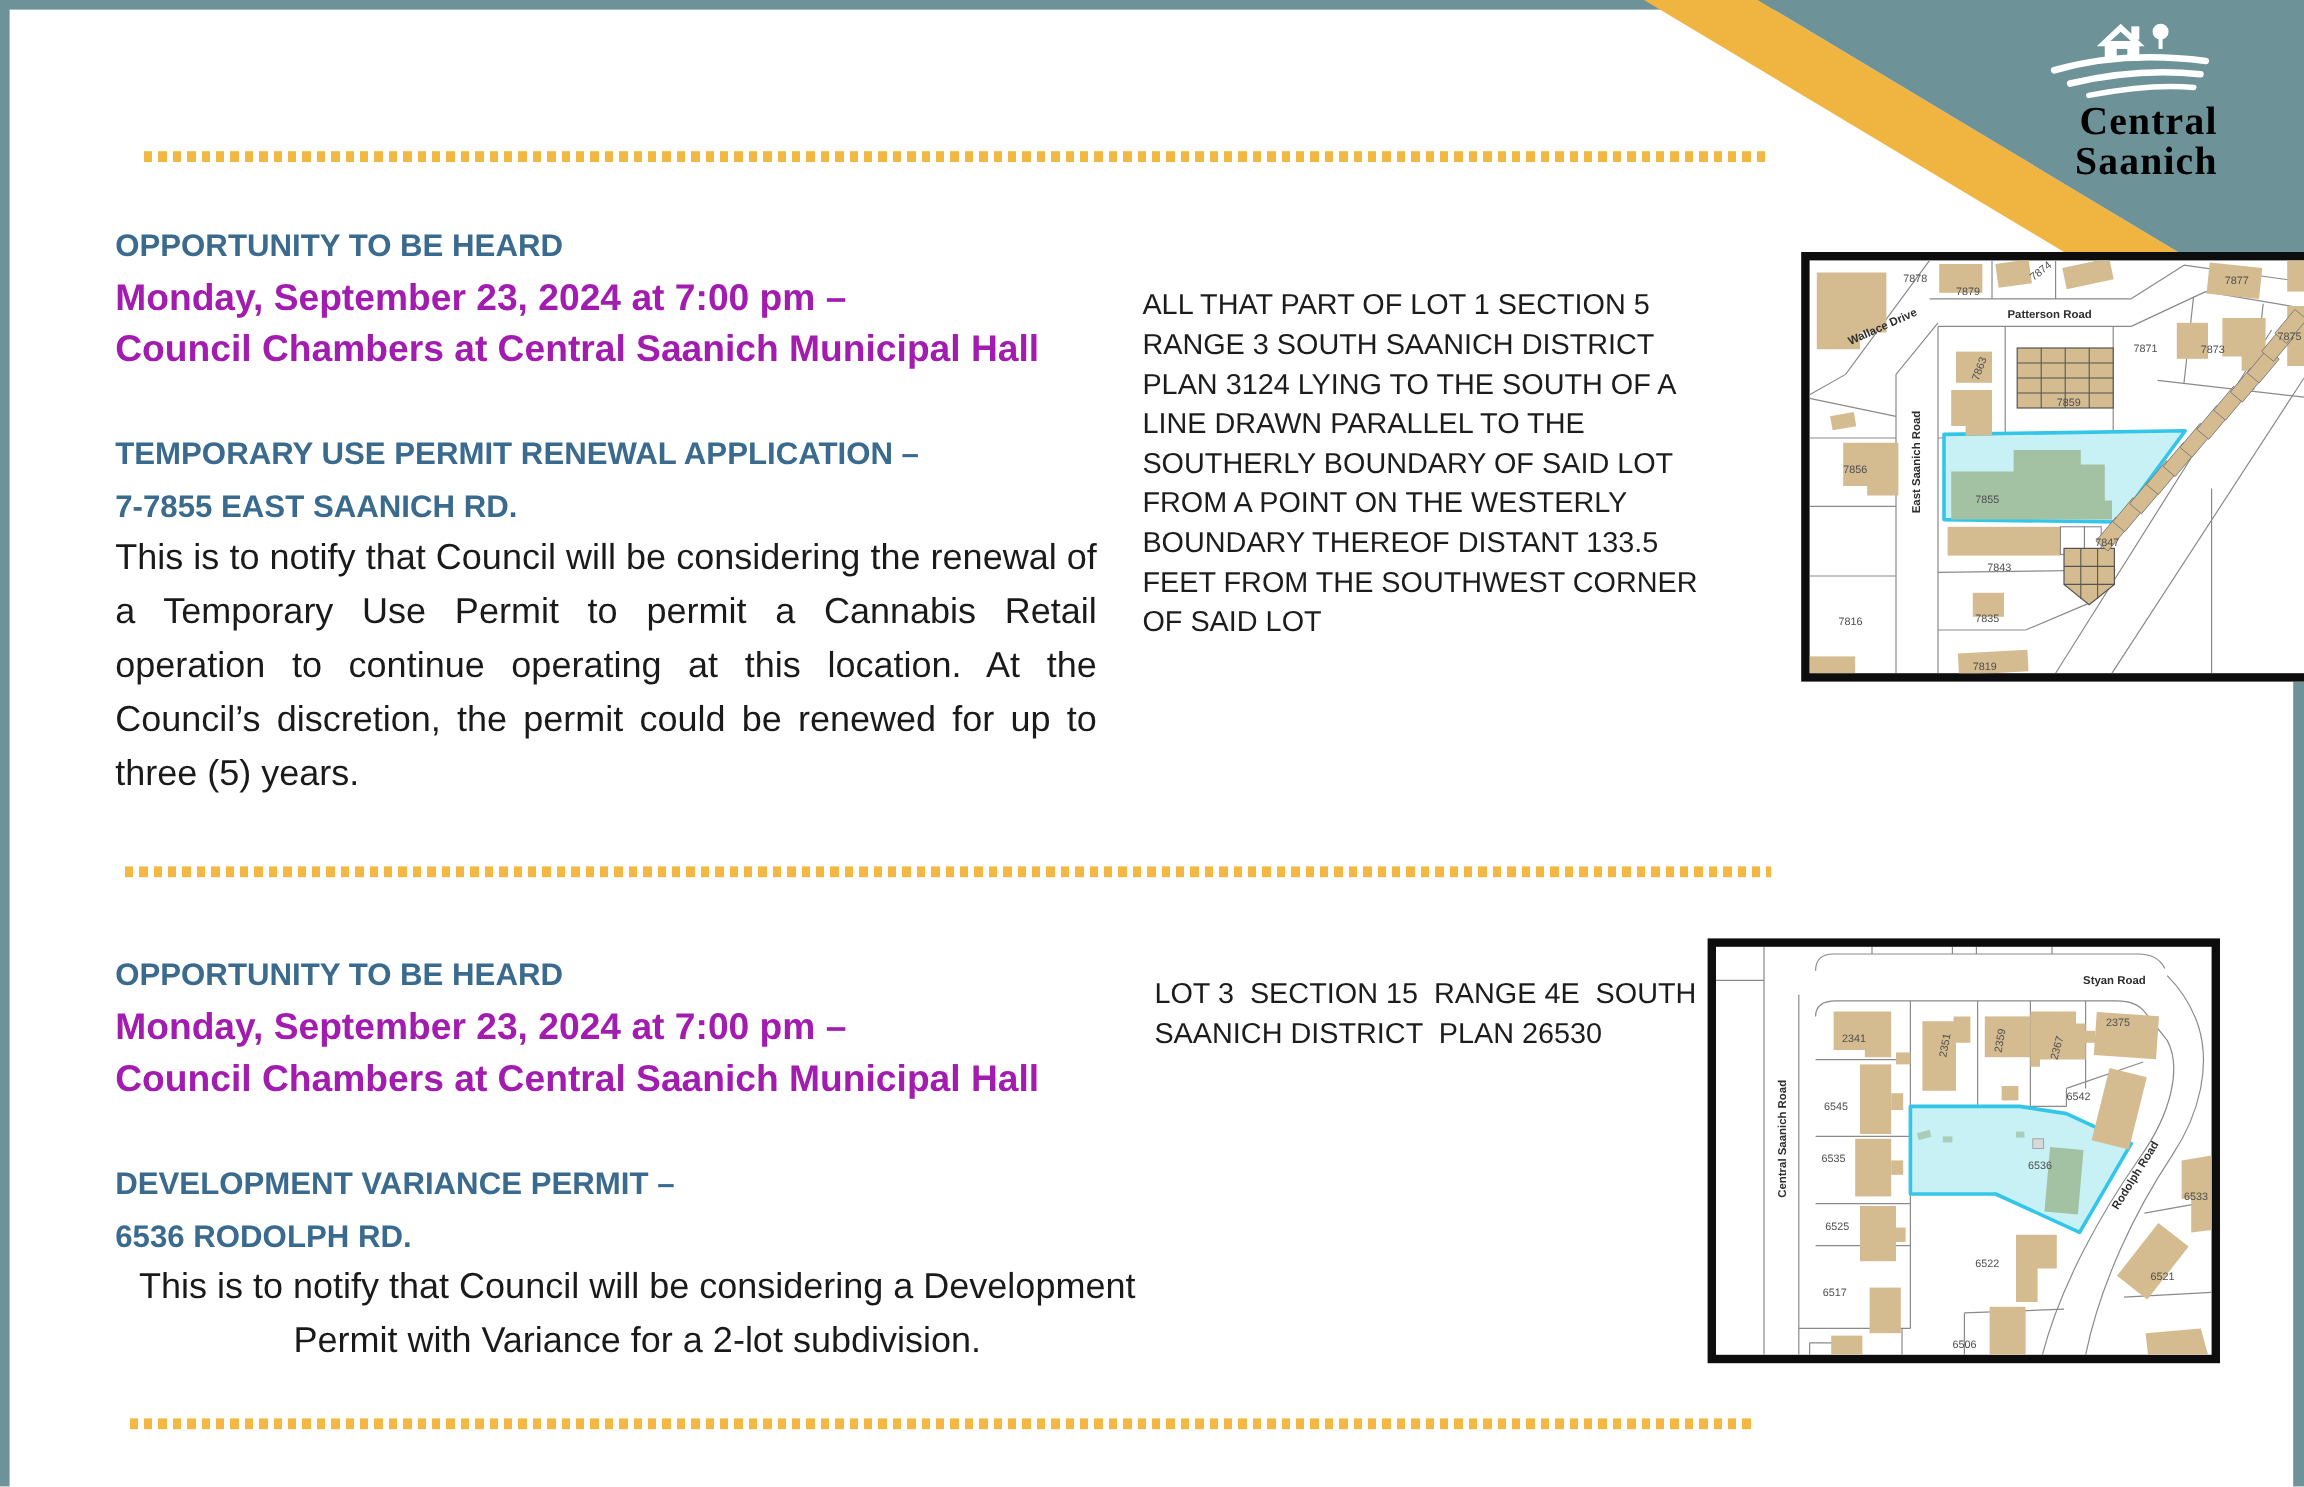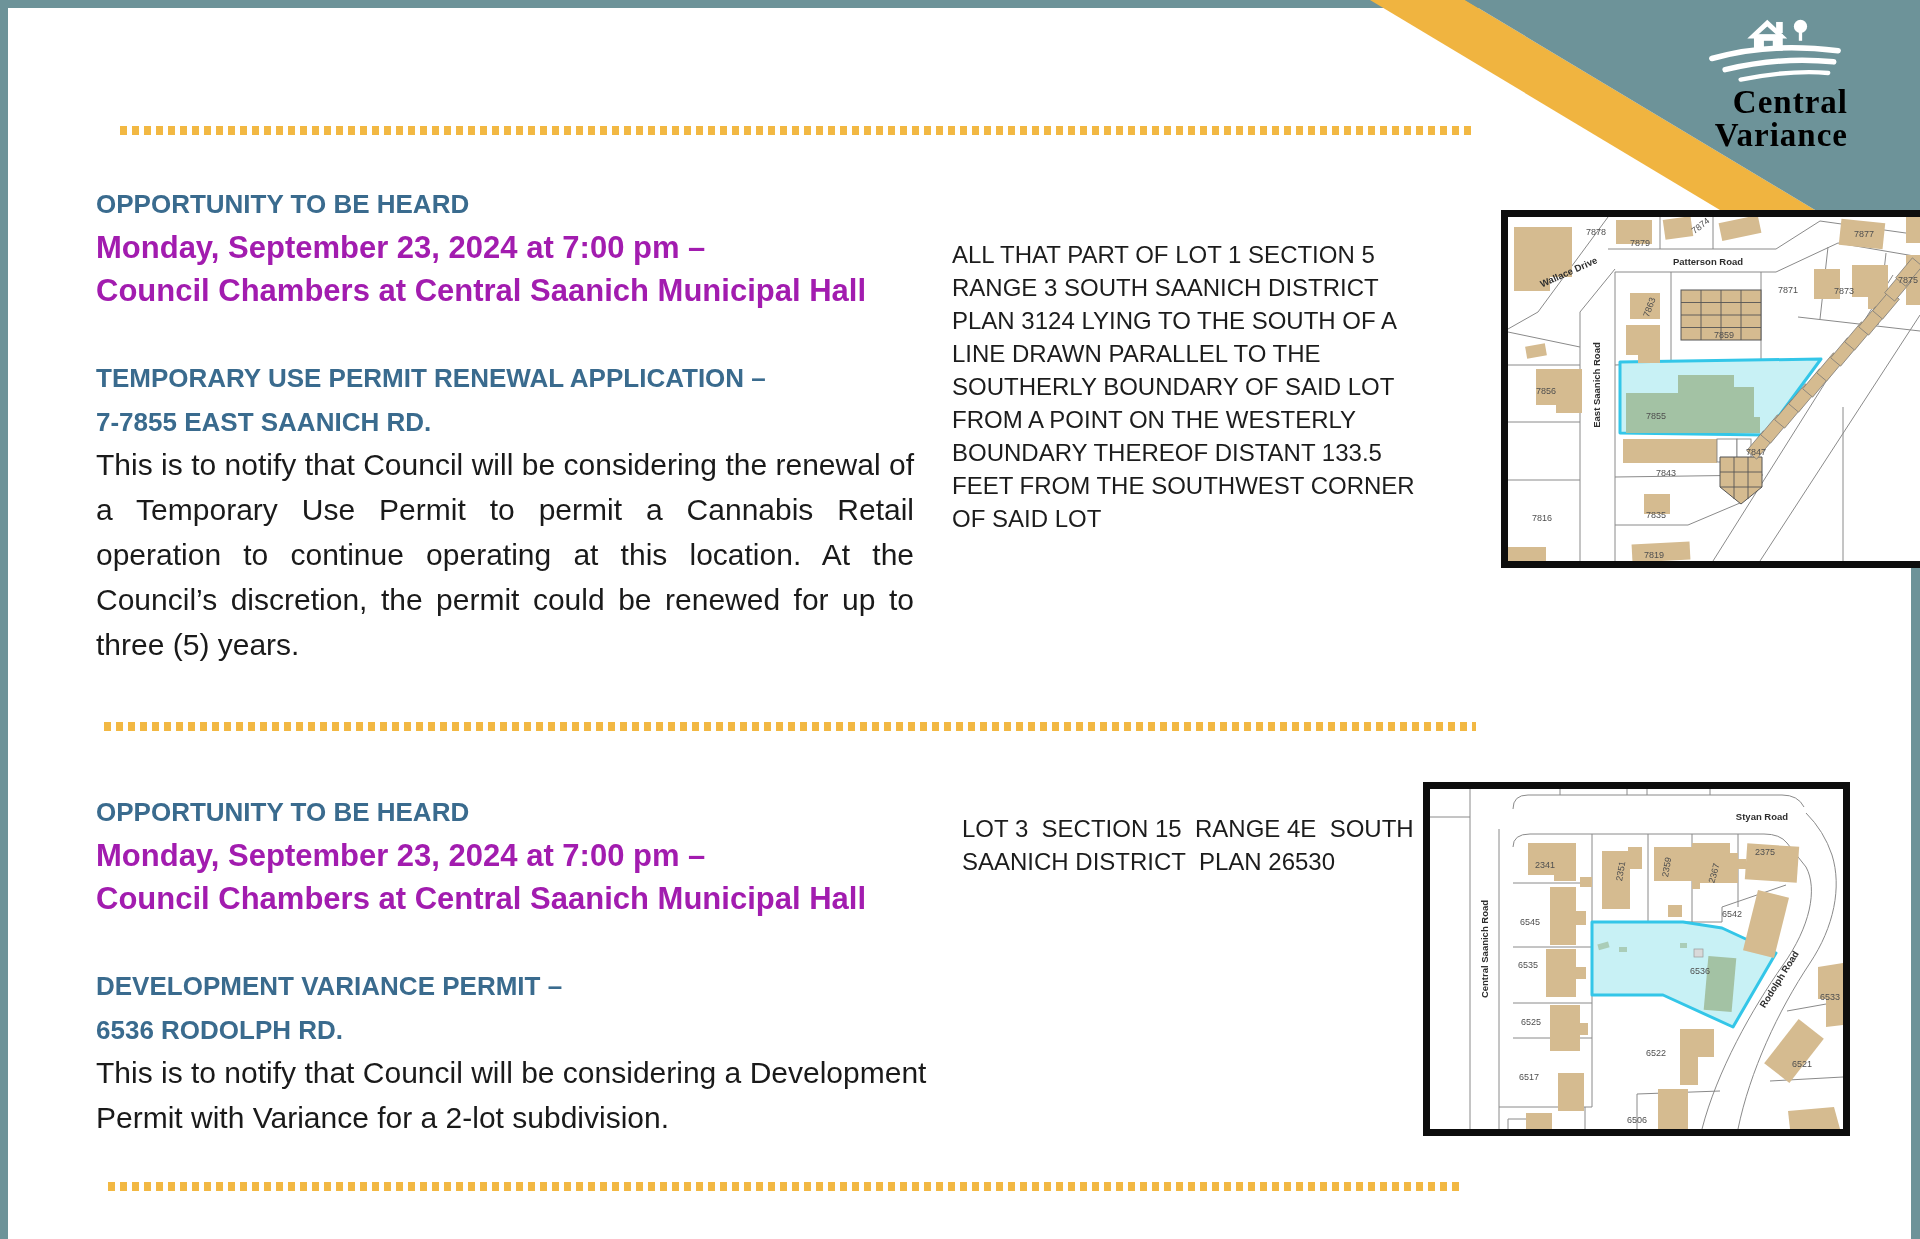--- a/index.html
+++ b/index.html
@@ -14,21 +14,21 @@
   .logo-text{position:absolute;left:1610px;top:86px;width:238px;text-align:right;
              font-family:"Liberation Serif",serif;font-weight:bold;color:#000000;
              font-size:33px;line-height:33px;letter-spacing:1px;}
   .dotted{position:absolute;height:9px;
           background:repeating-linear-gradient(90deg,#f2b843 0 7px,rgba(0,0,0,0) 7px 12px);}
   .d1{left:120px;top:126px;width:1352px;}
   .d2{left:104px;top:722px;width:1372px;}
   .d3{left:108px;top:1182px;width:1352px;}
   .h-teal{position:absolute;left:96px;color:#3a6b8e;font-weight:bold;font-size:26px;line-height:44px;white-space:pre-wrap;}
   .h-black{position:absolute;left:96px;color:#a21caf;font-weight:bold;font-size:31px;line-height:44px;}
-  .body-text{position:absolute;left:96px;color:#1a1a1a;font-size:30px;line-height:45px;}
+  .body-text{position:absolute;left:96px;color:#1a1a1a;font-size:30px;line-height:45px;text-align:center;}
   .just{text-align:justify;}
   .legal{position:absolute;font-size:24px;line-height:33px;color:#1c1c1c;white-space:pre-wrap;}
   .lg1{left:952px;top:238px;width:470px;}
   .lg2{left:962px;top:812px;width:470px;}
   .map-box{position:absolute;border:7px solid #0d0d0d;background:#ffffff;}
   .m1{left:1501px;top:210px;width:413px;height:344px;}
   .m2{left:1423px;top:782px;width:413px;height:340px;}
   .map-box svg{display:block;}
   .pline{stroke:#8a8a8a;stroke-width:1;fill:none;}
   .bld{fill:#d5bb90;}
@@ -63,21 +63,21 @@
       <rect x="86.5" y="18" width="3" height="8"></rect>
     </g>
     <g stroke="#ffffff" fill="none" stroke-linecap="round">
       <path d="M8,42 Q60,27 122,35" stroke-width="5"></path>
       <path d="M20,52 Q70,40 118,45" stroke-width="5"></path>
       <path d="M34,61 Q80,52 113,55" stroke-width="4"></path>
     </g>
   </svg>
   <div class="logo-text">
     <div>Central</div>
-    <div>Variance</div>
+    <div>Saanich</div>
   </div>
 
   <div class="dotted d1"></div>
   <div class="dotted d2"></div>
   <div class="dotted d3"></div>
 
   <div class="h-teal" style="top:182px;">OPPORTUNITY TO BE HEARD</div>
   <div class="h-black" style="top:226px;">Monday, September 23, 2024 at 7:00 pm –</div>
   <div class="h-black" style="top:269px;">Council Chambers at Central Saanich Municipal Hall</div>
   <div class="h-teal" style="top:356px;">TEMPORARY USE PERMIT RENEWAL APPLICATION –

